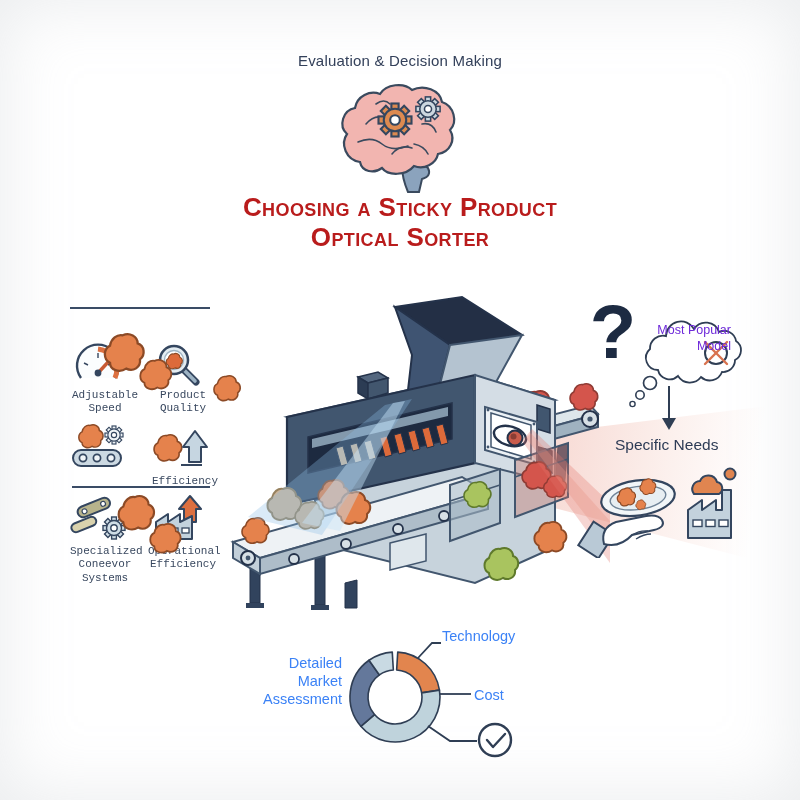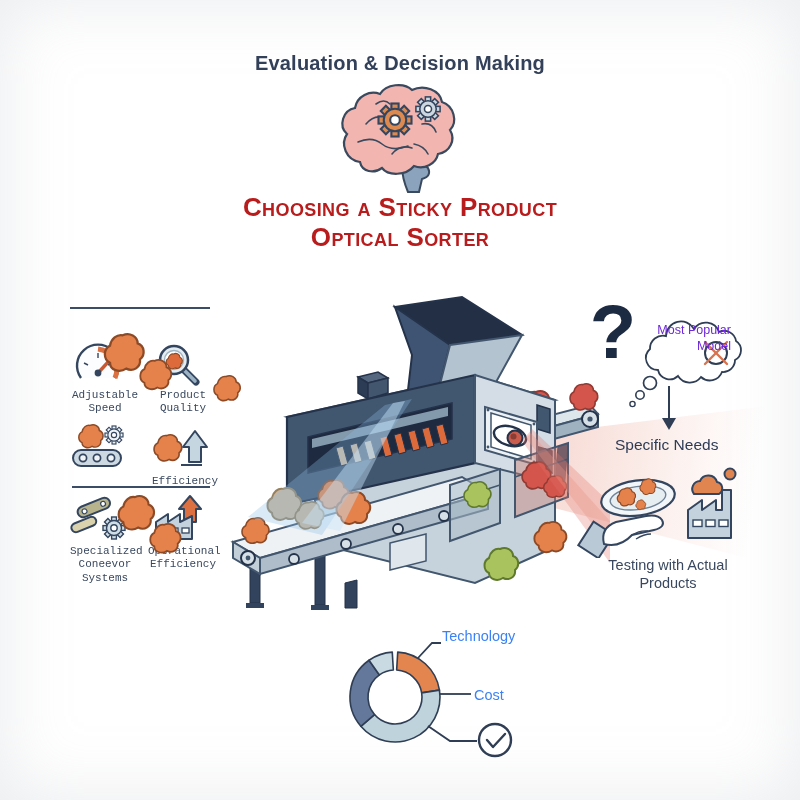--- a/index.html
+++ b/index.html
@@ -5,21 +5,21 @@
   html,body{margin:0;padding:0;background:#eceff1;}
   .stage{
     position:relative;width:800px;height:800px;margin:0 auto;
     background:#ffffff;overflow:hidden;
     font-family:"Liberation Sans",sans-serif;color:#2f3e54;
     box-shadow:inset 0 0 70px rgba(175,182,190,0.28);
   }
   .abs{position:absolute;}
   .eyebrow{
     top:52px;left:0;width:800px;text-align:center;
-    font-size:20px;letter-spacing:.2px;color:#33405a;font-weight:bold;
+    font-size:15px;letter-spacing:.2px;color:#33405a;
   }
   .title{
     top:192px;left:0;width:800px;text-align:center;
     font-size:26px;font-weight:bold;font-variant:small-caps;
     letter-spacing:.4px;color:#b91c1c;line-height:30px;
   }
   .kf{left:70px;top:300px;width:155px;}
   .kf-heading{font-size:17px;color:#2d3b55;}
   .kf-rule{margin-top:7px;width:140px;border-bottom:2px solid #3a4c66;}
   .kf-item{position:absolute;width:70px;text-align:center;}
@@ -339,35 +339,35 @@
 
   <svg class="abs" style="left:684px;top:466px" width="58" height="78" viewBox="0 0 58 78">
     <path d="M10,28 a8,8 0 0 1 6,-13 a9,9 0 0 1 17,1 a6.5,6.5 0 0 1 2,12 z" fill="#e08550" stroke="#34465f" stroke-width="2"></path>
     <circle cx="46" cy="8" r="5.5" fill="#e08550" stroke="#34465f" stroke-width="2"></circle>
     <path d="M4,72 V44 L18,34 V44 L32,34 V44 H38 V24 H47 V72 Z" fill="#c3d2dd" stroke="#34465f" stroke-width="2" stroke-linejoin="round"></path>
     <rect x="9" y="54" width="9" height="6.5" fill="#ffffff" stroke="#34465f" stroke-width="1.4"></rect>
     <rect x="22" y="54" width="9" height="6.5" fill="#ffffff" stroke="#34465f" stroke-width="1.4"></rect>
     <rect x="35" y="54" width="9" height="6.5" fill="#ffffff" stroke="#34465f" stroke-width="1.4"></rect>
   </svg>
 
-  <div class="abs testing-label">Testing with Actual Products</div>
 
   <div class="abs chart">
     <svg width="290" height="178" viewBox="0 0 290 178">
       <g id="donut-slices">
           <path d="M137.74718427906856,40.08393407101599 A45,45 0 0 1 179.46546013655512,78.08459293718535 L161.67927608193307,80.85075576231121 A27,27 0 0 0 136.64831056744114,58.050360442609595 Z" fill="#E2854E" stroke="#2F3E54" stroke-width="1.6" stroke-linejoin="round"></path>
           <path d="M179.46546013655512,78.08459293718535 A45,45 0 0 1 100.8225709142228,114.27291138726503 L114.49354254853368,102.56374683235902 A27,27 0 0 0 161.67927608193307,80.85075576231121 Z" fill="#BFD3DC" stroke="#2F3E54" stroke-width="1.6" stroke-linejoin="round"></path>
           <path d="M100.8225709142228,114.27291138726503 A45,45 0 0 1 109.01564025530972,48.26019803185489 L119.40938415318584,62.95611881911293 A27,27 0 0 0 114.49354254853368,102.56374683235902 Z" fill="#64789B" stroke="#2F3E54" stroke-width="1.6" stroke-linejoin="round"></path>
           <path d="M109.01564025530972,48.26019803185489 A45,45 0 0 1 132.2528157209314,40.08393407101599 L133.35168943255883,58.050360442609595 A27,27 0 0 0 119.40938415318584,62.95611881911293 Z" fill="#C9DAE3" stroke="#2F3E54" stroke-width="1.6" stroke-linejoin="round"></path>
         </g>
       <polyline points="158,46 172,31 181,31" fill="none" stroke="#2f3e54" stroke-width="1.8"></polyline>
       <line x1="180" y1="82" x2="211" y2="82" stroke="#2f3e54" stroke-width="1.8"></line>
       <polyline points="168,114 190,129 217,129" fill="none" stroke="#2f3e54" stroke-width="1.8"></polyline>
       <g>
         <circle cx="235" cy="128" r="16" fill="#ffffff" stroke="#2f3e54" stroke-width="2.4"></circle>
         <path d="M227,128 l6,7 l12,-13" fill="none" stroke="#2f3e54" stroke-width="2.4" stroke-linecap="round" stroke-linejoin="round"></path>
       </g>
     </svg>
     <div class="lab lab-tech">Technology</div>
     <div class="lab lab-cost">Cost</div>
+    <div class="lab lab-market">Detailed Market Assessment</div>
   </div>
 
 </div>
 
 </body></html>

